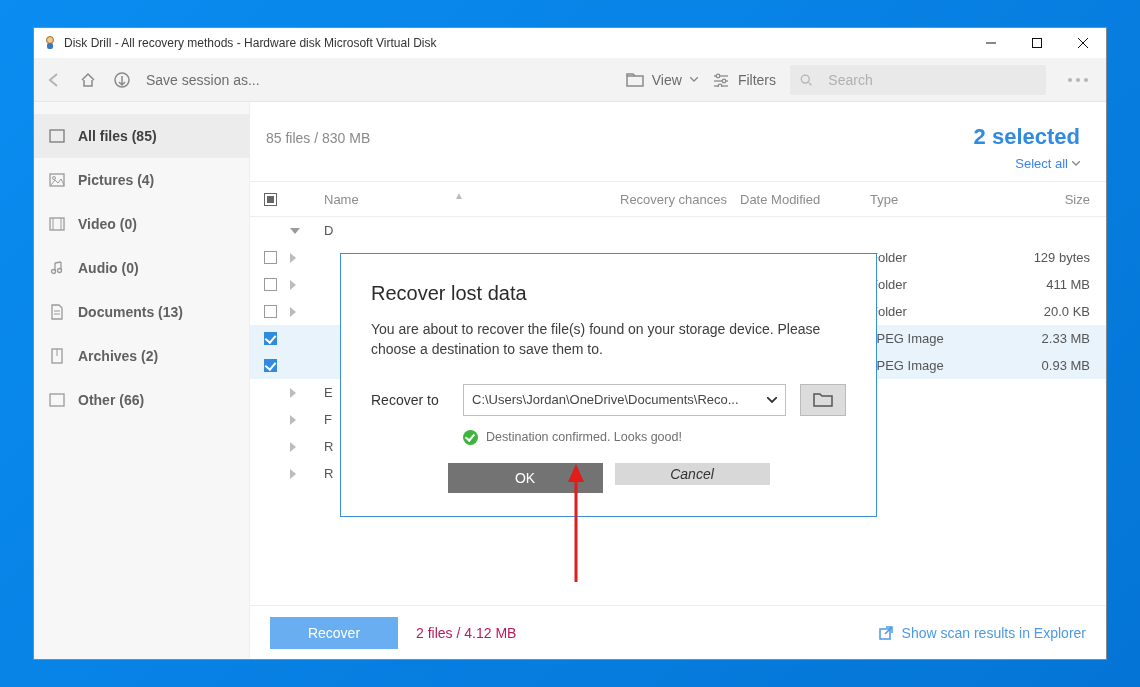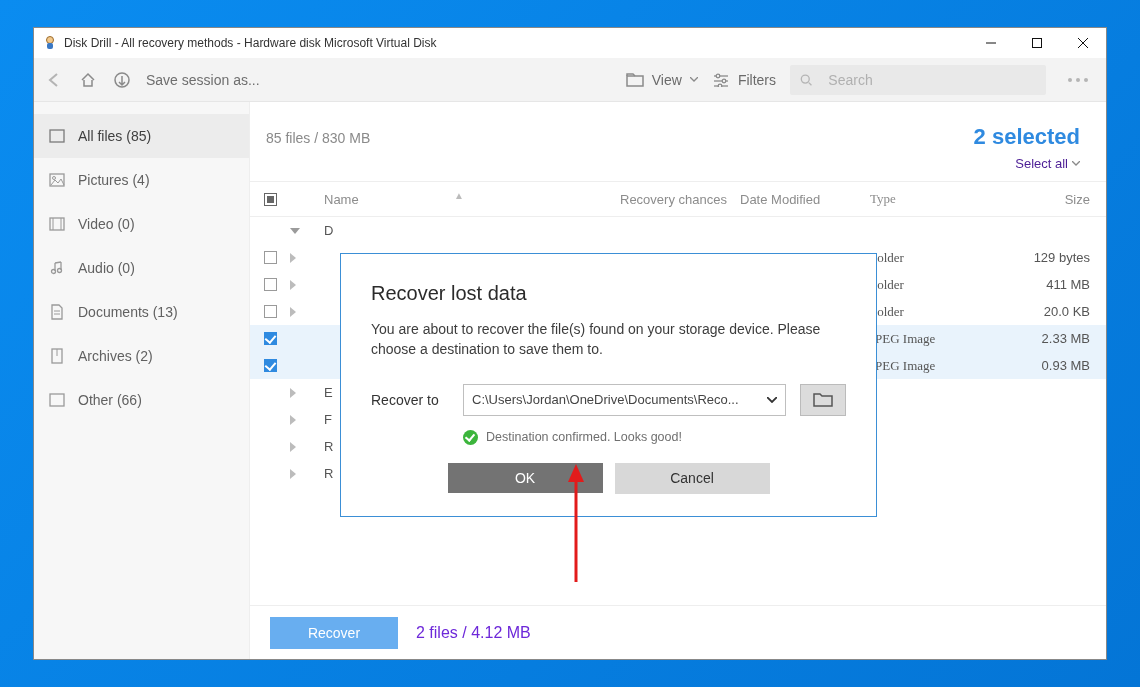--- a/index.html
+++ b/index.html
@@ -43,52 +43,53 @@
   .dots { display:flex; gap:4px; padding:0 8px; }
   .dots span { width:4px; height:4px; border-radius:50%; background:#b5b5b5; }
 
   
   .body { flex:1; display:flex; min-height:0; }
 
   
   .sidebar {
     width: 216px; background: #f7f7f7; border-right: 1px solid #eee;
     padding-top: 12px;
+    font-weight: bold;
   }
   .side-item {
     height: 44px; display:flex; align-items:center; gap:12px;
     padding-left: 14px; font-size: 14px; color: #616161;
   }
   .side-item.active { background:#ececec; color:#404040; }
   .side-icon { width:18px; height:18px; display:flex; align-items:center; justify-content:center; }
 
   
   .main { flex:1; display:flex; flex-direction:column; background:#fff; min-width:0; }
   .main-header {
     padding: 22px 26px 10px 16px;
     display:flex; align-items:flex-start; justify-content:space-between;
   }
   .scan-title { font-size: 22px; color:#4f4f4f; display:flex; align-items:center; gap:10px; }
   .scan-sub { font-size:14px; color:#8a8a8a; margin-top:6px; }
   .selected-block { text-align:right; }
   .selected-count { font-size:22px; color:#2f8ae0;font-weight:bold; }
-  .select-all { font-size:13px; color:#4c1d95; margin-top:6px; display:flex; justify-content:flex-end; align-items:center; gap:4px;}
+  .select-all { font-size:13px; color:#3b82f6; margin-top:6px; display:flex; justify-content:flex-end; align-items:center; gap:4px;}
 
   
   .thead {
     height: 36px; border-top:1px solid #eee; border-bottom:1px solid #eee;
     display:flex; align-items:center; font-size:13px; color:#8c8c8c;
     padding-right: 16px;
   }
   .col-chk { width:40px; display:flex; justify-content:center; }
   .col-exp { width:34px; }
   .col-name { flex:1; min-width:0; position:relative; }
   .col-chance { width:120px; }
   .col-date { width:130px; }
-  .col-type { width:120px;font-family:Liberation Serif, serif; }
+  .col-type { width:120px; }
   .col-size { width:100px; text-align:right; }
   .hdr-chk { width:13px; height:13px; border:1.5px solid #666; position:relative; }
   .hdr-chk::after { content:""; position:absolute; inset:2px; background:#666; }
   .sort-arrow { position:absolute; left:130px; top:-2px; color:#bbb; font-size:10px; }
 
   
   .rows { flex:1; overflow:hidden; position:relative; }
   .row {
     height:27px; display:flex; align-items:center; font-size:13px; color:#555;
     padding-right:16px;
@@ -107,21 +108,21 @@
 
   
   .footer {
     height:54px; border-top:1px solid #eee; display:flex; align-items:center;
     padding: 0 20px; gap:18px;
   }
   .recover-btn {
     width:128px; height:32px; background:#68aef0; color:#fff; font-size:14px;
     display:flex; align-items:center; justify-content:center; border:none;
   }
-  .footer-info { color:#6d28d9; font-size:16px; }
+  .footer-info { color:#be185d; font-size:14px; }
   .footer .grow { flex:1; }
   .explorer-link { color:#4c99e4; font-size:14px; display:flex; align-items:center; gap:8px; }
 
   
   .dialog {
     position:absolute; left:306px; top:225px; width:537px; height:264px;
     background:#fff; border:1px solid #3b8fd6;
     padding: 28px 30px 20px 30px;
   }
   .dlg-title { font-size:20px; color:#2b2b2b; margin-bottom:14px; }
@@ -140,21 +141,21 @@
   .chk-circle { width:15px; height:15px; border-radius:50%; background:#3cb53c; position:relative; }
   .chk-circle::after {
     content:""; position:absolute; left:4px; top:2px; width:4px; height:7px;
     border:solid #fff; border-width:0 2px 2px 0; transform:rotate(40deg);
   }
   .dlg-btns { display:flex; gap:12px; justify-content:center; }
   .btn-ok {
     width:155px; height:30px; background:#737373; color:#fff; border:none; font-size:14px;
   }
   .btn-cancel {
-    width:155px; height:31px; background:#d8d8d8; color:#333; border:none; font-size:14px;
+    width:155px; height:22px; background:#d8d8d8; color:#333; border:none; font-size:14px;font-style:italic;
   }
 
   
   .anno-arrow {
     position:absolute; left:566px; top:464px; width:20px; height:120px; pointer-events:none;
   }
 </style>
 </head>
 <body>
 
@@ -469,20 +470,27 @@
             <div class="col-date"></div>
             <div class="col-type"></div>
             <div class="col-size"></div>
         </div>
       </div>
 
       <div class="footer">
         <button class="recover-btn">Recover</button>
         <span class="footer-info">2 files / 4.12 MB</span>
         <span class="grow"></span>
+        <div class="explorer-link">
+          <svg width="16" height="16" viewBox="0 0 16 16">
+              <rect x="2" y="4" width="10" height="10" fill="none" stroke="#4c99e4" stroke-width="1.5"></rect>
+              <path d="M8 2 H14 V8 M14 2 L7 9" fill="none" stroke="#4c99e4" stroke-width="1.5"></path>
+            </svg>
+          <span>Show scan results in Explorer</span>
+        </div>
       </div>
     </div>
   </div>
 
   <div class="dialog">
     <div class="dlg-title">Recover lost data</div>
     <div class="dlg-text">You are about to recover the file(s) found on your storage device. Please choose a destination to save them to.</div>
     <div class="dlg-row">
       <div class="dlg-label">Recover to</div>
       <div class="dlg-path">

